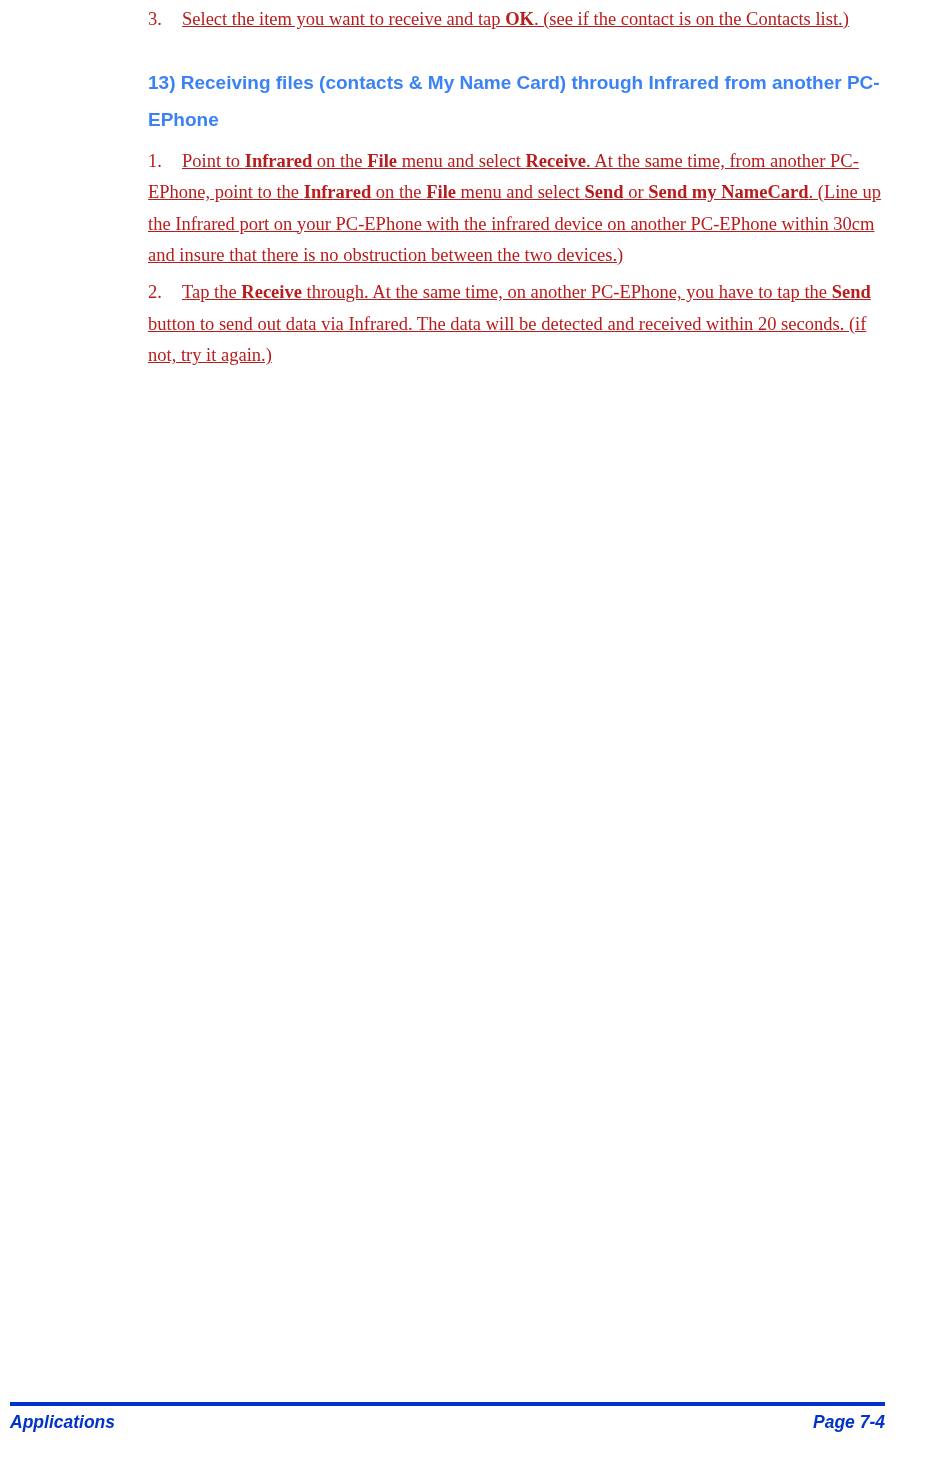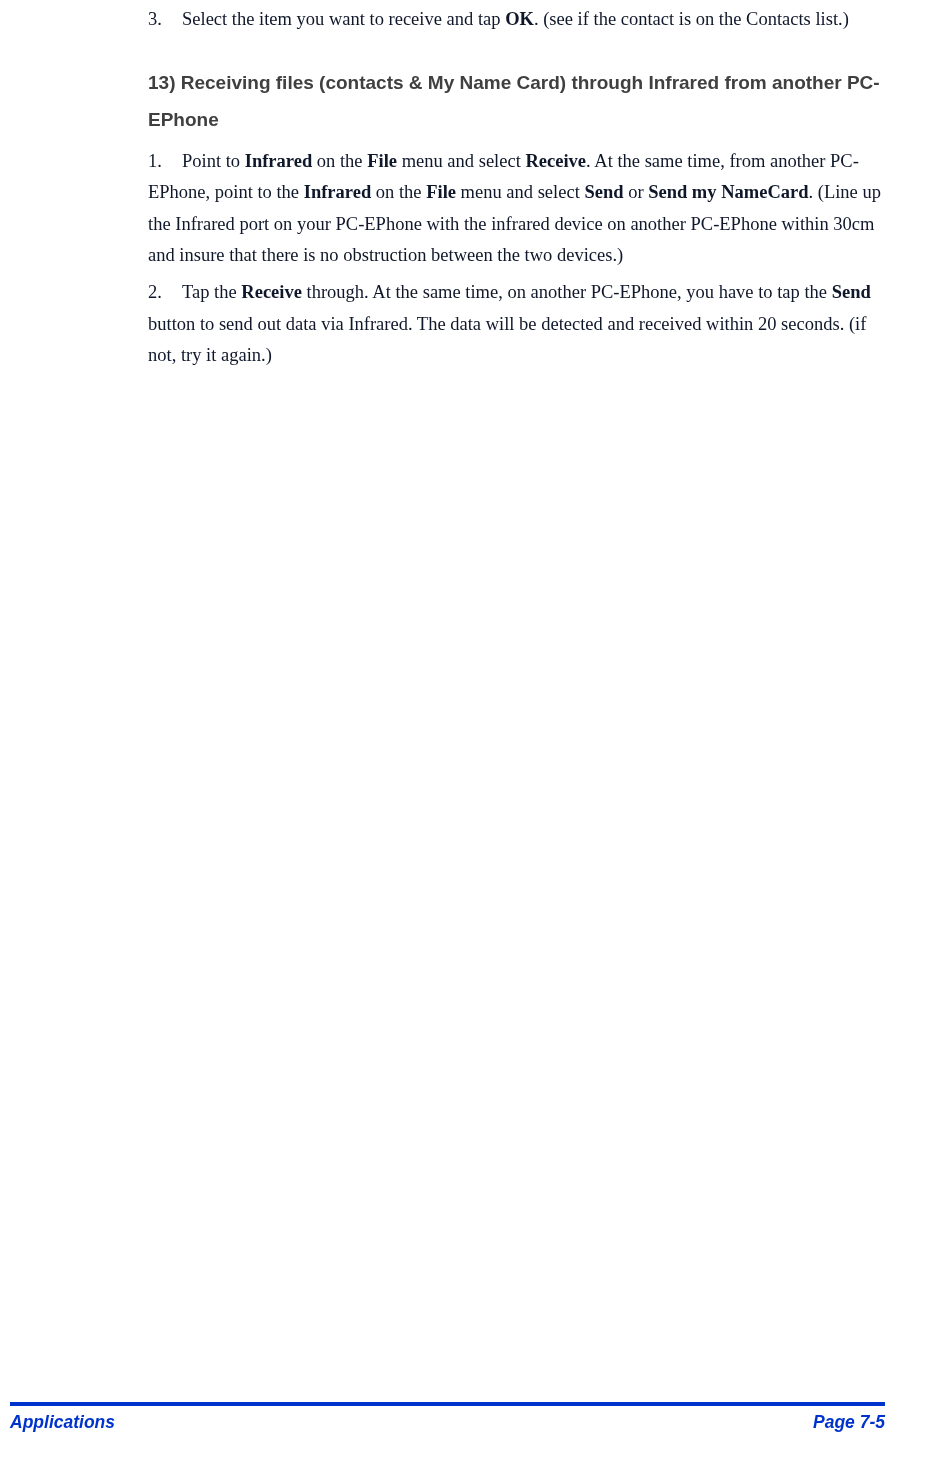--- a/index.html
+++ b/index.html
@@ -13,32 +13,33 @@
       height: 1459px;
       background: #ffffff;
       position: relative;
     }
     .content {
       padding: 4px 65px 0 148px;
     }
     .step-item {
       font-size: 18.5px;
       line-height: 1.7;
-      color: #0f172a;
+      color: #b91c1c;
       margin-bottom: 6px;
+      text-decoration: underline;
     }
     .step-number {
       display: inline-block;
       min-width: 34px;
     }
     .section-heading {
       font-family: Arial, Helvetica, sans-serif;
       font-size: 19px;
       font-weight: bold;
-      color: #404040;
+      color: #3b82f6;
       line-height: 1.9;
       margin-top: 30px;
       margin-bottom: 8px;
     }
     .bold {
       font-weight: bold;
     }
     .footer {
       position: absolute;
       bottom: 26px;
@@ -79,15 +80,15 @@
   <div class="step-item">
     <span class="step-number">2.</span><span>Tap the </span><span class="bold">Receive</span><span> through. At the same time, on another PC-EPhone, you have to tap the </span><span class="bold">Send</span><span> button to send out data via Infrared. The data will be detected and received within 20 seconds. (if not, try it again.)</span>
   </div>
 
 </div>
 
 <div class="footer">
   <div class="footer-line"></div>
   <div class="footer-text">
     <span>Applications</span>
-    <span>Page 7-5</span>
+    <span>Page 7-4</span>
   </div>
 </div>
 
 </body></html>

